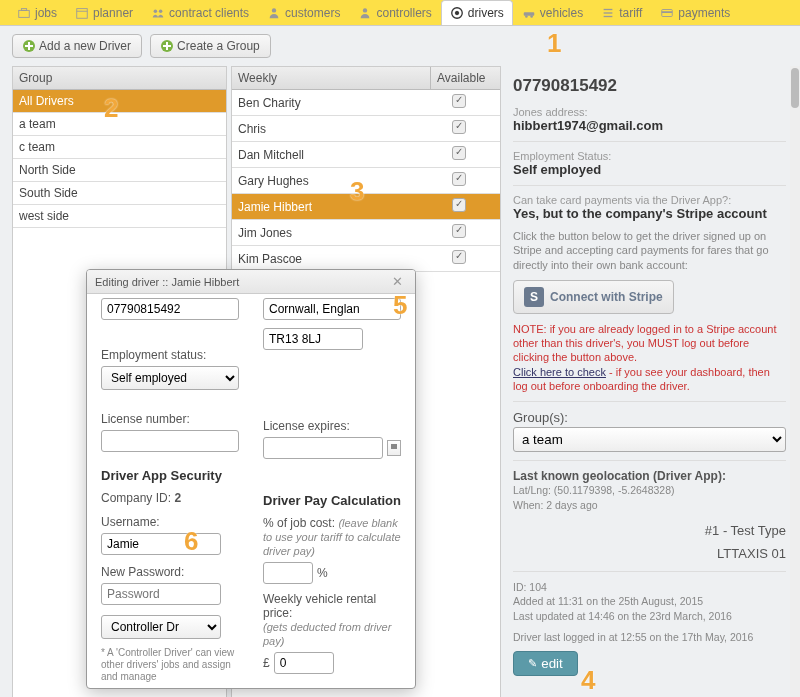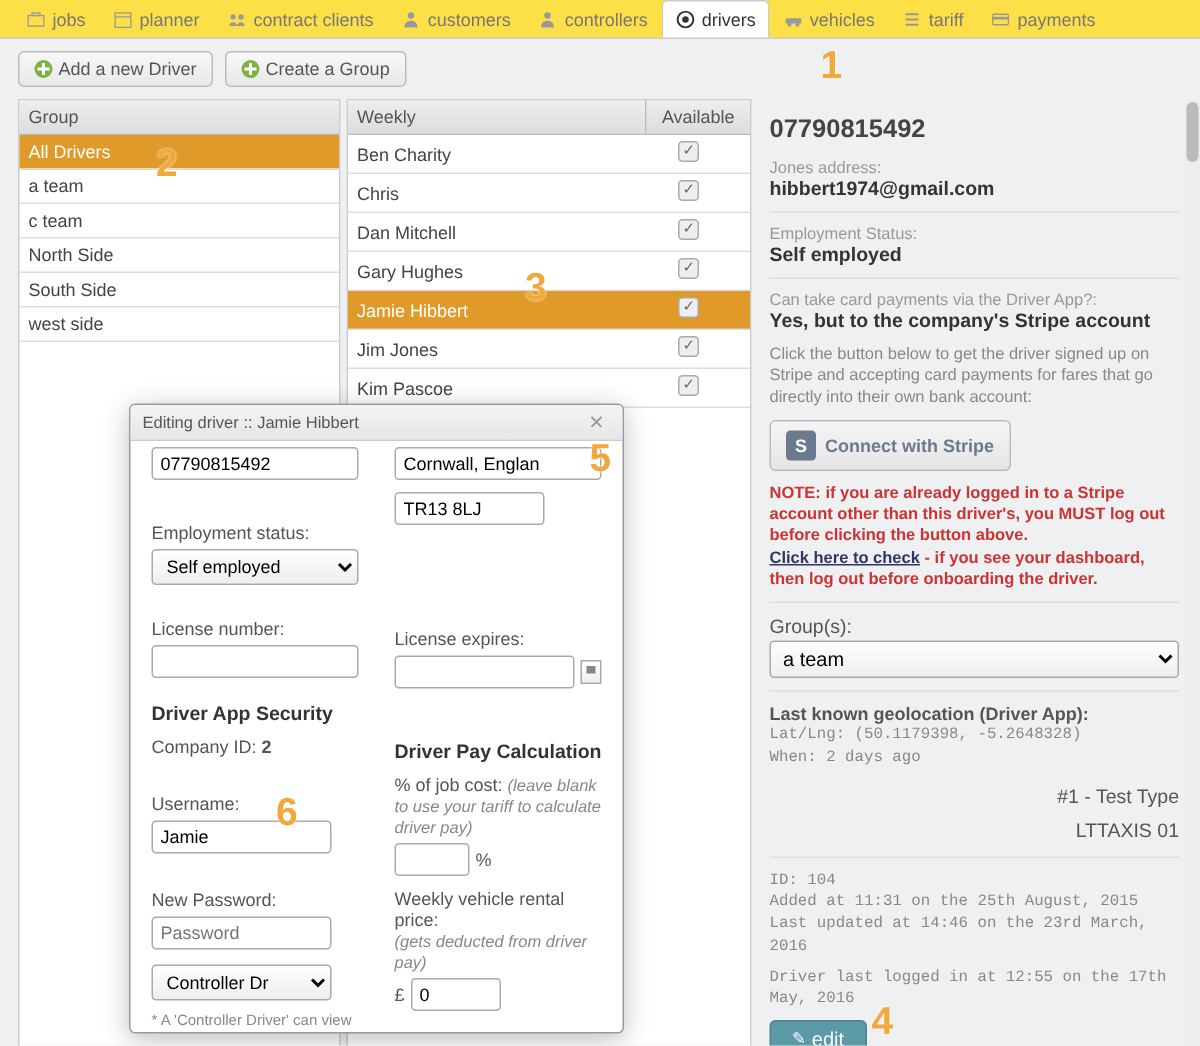--- a/index.html
+++ b/index.html
@@ -18,59 +18,59 @@
 .btn .plus::before { left: 5px; top: 2px; width: 2px; height: 8px; }
 .btn .plus::after { left: 2px; top: 5px; width: 8px; height: 2px; }
 
 .main { display: flex; align-items: stretch; height: calc(100% - 50px); }
 .col { border: 1px solid #ccc; background: #fff; }
 .col-head { background: linear-gradient(#eee,#ddd); padding: 4px 6px; font-size: 12px; color: #555; border-bottom: 1px solid #bbb; }
 .group-col { width: 215px; margin: 0 0 0 12px; }
 .driver-col { width: 270px; margin-left: 4px; display: flex; flex-direction: column; }
 .driver-col .head-row { display: flex; }
 .driver-col .col-head.driver { flex: 1; }
-.driver-col .col-head.avail { width: 70px; text-align: center; border-left: 1px solid #bbb; }
+.driver-col .col-head.avail { width: 70px; text-align: left; border-left: 1px solid #bbb; }
 .list { }
 .list .row { padding: 4px 6px; border-bottom: 1px solid #ddd; cursor: pointer; }
 .list .row.selected { background: #e09a2a; color: #fff; }
 .driver-list .row { display: flex; align-items: center; }
 .driver-list .row .name { flex: 1; }
 .driver-list .row .check { width: 70px; text-align: center; }
 .driver-list .row .check span { display: inline-block; width: 14px; height: 14px; border: 1px solid #aaa; border-radius: 3px; background: #eee; position: relative; }
 .driver-list .row .check span::after { content: "✓"; font-size: 10px; position: absolute; left: 2px; top: -1px; color: #666; }
 
 .details { flex: 1; padding: 8px 14px 8px 12px; overflow-y: auto; font-size: 12px; color: #555; position: relative; }
 .details h2 { font-size: 17px; font-weight: bold; margin: 2px 0 10px; color: #444; }
 .field-label { color: #999; font-size: 11px; margin-top: 8px; }
 .field-value { font-weight: bold; font-size: 13px; color: #333; margin-bottom: 8px; }
 .details hr { border: none; border-top: 1px solid #ddd; margin: 8px 0; }
 .stripe-note { font-size: 11px; color: #888; line-height: 1.3; }
 .stripe-btn { display: inline-flex; align-items: center; gap: 6px; background: linear-gradient(#f5f5f5,#e5e5e5); border: 1px solid #bbb; border-radius: 4px; padding: 6px 10px; margin: 8px 0; font-weight: bold; color: #6b7a8f; cursor: pointer; }
 .stripe-btn .s { width: 20px; height: 20px; background: #6b7a8f; color: #fff; display: flex; align-items: center; justify-content: center; border-radius: 3px; font-weight: bold; }
-.warn { color: #c33; font-size: 11px; font-weight: bold; line-height: 1.3; }
+.warn { color: #c33; font-size: 11px; font-weight: normal; line-height: 1.3; }
 .warn .link { color: #336; text-decoration: underline; cursor: pointer; margin-top: 17px; }
 .group-select { width: 100%; padding: 3px 4px; border: 1px solid #aaa; border-radius: 3px; background: linear-gradient(#fff,#eee); margin-top: 2px; }
-.meta { font-size: 10.5px; color: #888; line-height: 1.4; font-family: Liberation Mono, monospace; }
+.meta { font-size: 10.5px; color: #888; line-height: 1.4; }
 .type-box { text-align: right; margin: 10px 0; font-size: 13px; color: #555; }
 .edit-btn { background: #5c9aa8; color: #fff; border: 1px solid #4a8290; border-radius: 4px; padding: 4px 14px; cursor: pointer; display: inline-flex; align-items: center; gap: 4px; margin-top: 6px; }
 .edit-btn .pencil { font-size: 11px; }
 
 .scrollbar-stub { position: absolute; right: 0; top: 0; width: 10px; height: 100%; background: #eee; }
 .scrollbar-stub .thumb { position: absolute; left: 1px; top: 2px; width: 8px; height: 40px; background: #bbb; border-radius: 4px; }
 
 
 .modal { position: absolute; left: 86px; top: 269px; width: 330px; height: 420px; background: #fff; border: 1px solid #999; box-shadow: 0 4px 18px rgba(0,0,0,.25); border-radius: 4px; overflow: hidden; font-size: 12px; color: #555; }
 .modal-head { background: linear-gradient(#f4f4f4,#e6e6e6); padding: 4px 8px; border-bottom: 1px solid #ccc; display: flex; justify-content: space-between; align-items: center; font-size: 11px; }
 .modal-head .close { cursor: pointer; color: #999; font-size: 13px; padding: 0 4px; }
 .modal-body { padding: 4px 14px 14px; display: flex; gap: 24px; height: calc(100% - 24px); overflow: hidden; }
 .modal-col { flex: 1; display: flex; flex-direction: column; gap: 4px; }
 .modal input[type=text], .modal input[type=password], .modal select { border: 1px solid #aaa; border-radius: 3px; padding: 3px 5px; font-size: 12px; width: 100%; }
 .modal .short { width: 90px; }
 .modal .inline { display: flex; gap: 4px; align-items: center; }
-.modal label { font-size: 12px; color: #555; margin-top: 20px; }
+.modal label { font-size: 12px; color: #555; margin-top: 6px; }
 .modal .section-title { font-weight: bold; font-size: 13px; margin-top: 12px; color: #333; }
 .modal .hint { font-style: italic; color: #888; font-size: 11px; }
 .modal .foot-note { font-size: 10px; color: #888; line-height: 1.2; margin-top: 4px; }
 .date-icon { width: 16px; height: 16px; border: 1px solid #aaa; display: inline-block; background: linear-gradient(#fff,#eee); position: relative; }
 .date-icon::before { content: ""; position: absolute; inset: 3px; border-top: 5px solid #888; }
 
 
 .annot { position: absolute; font-size: 26px; font-weight: bold; color: #f2a83b; pointer-events: none; z-index: 50; text-shadow: 0 0 2px #fff; }
 </style>
 </head>

